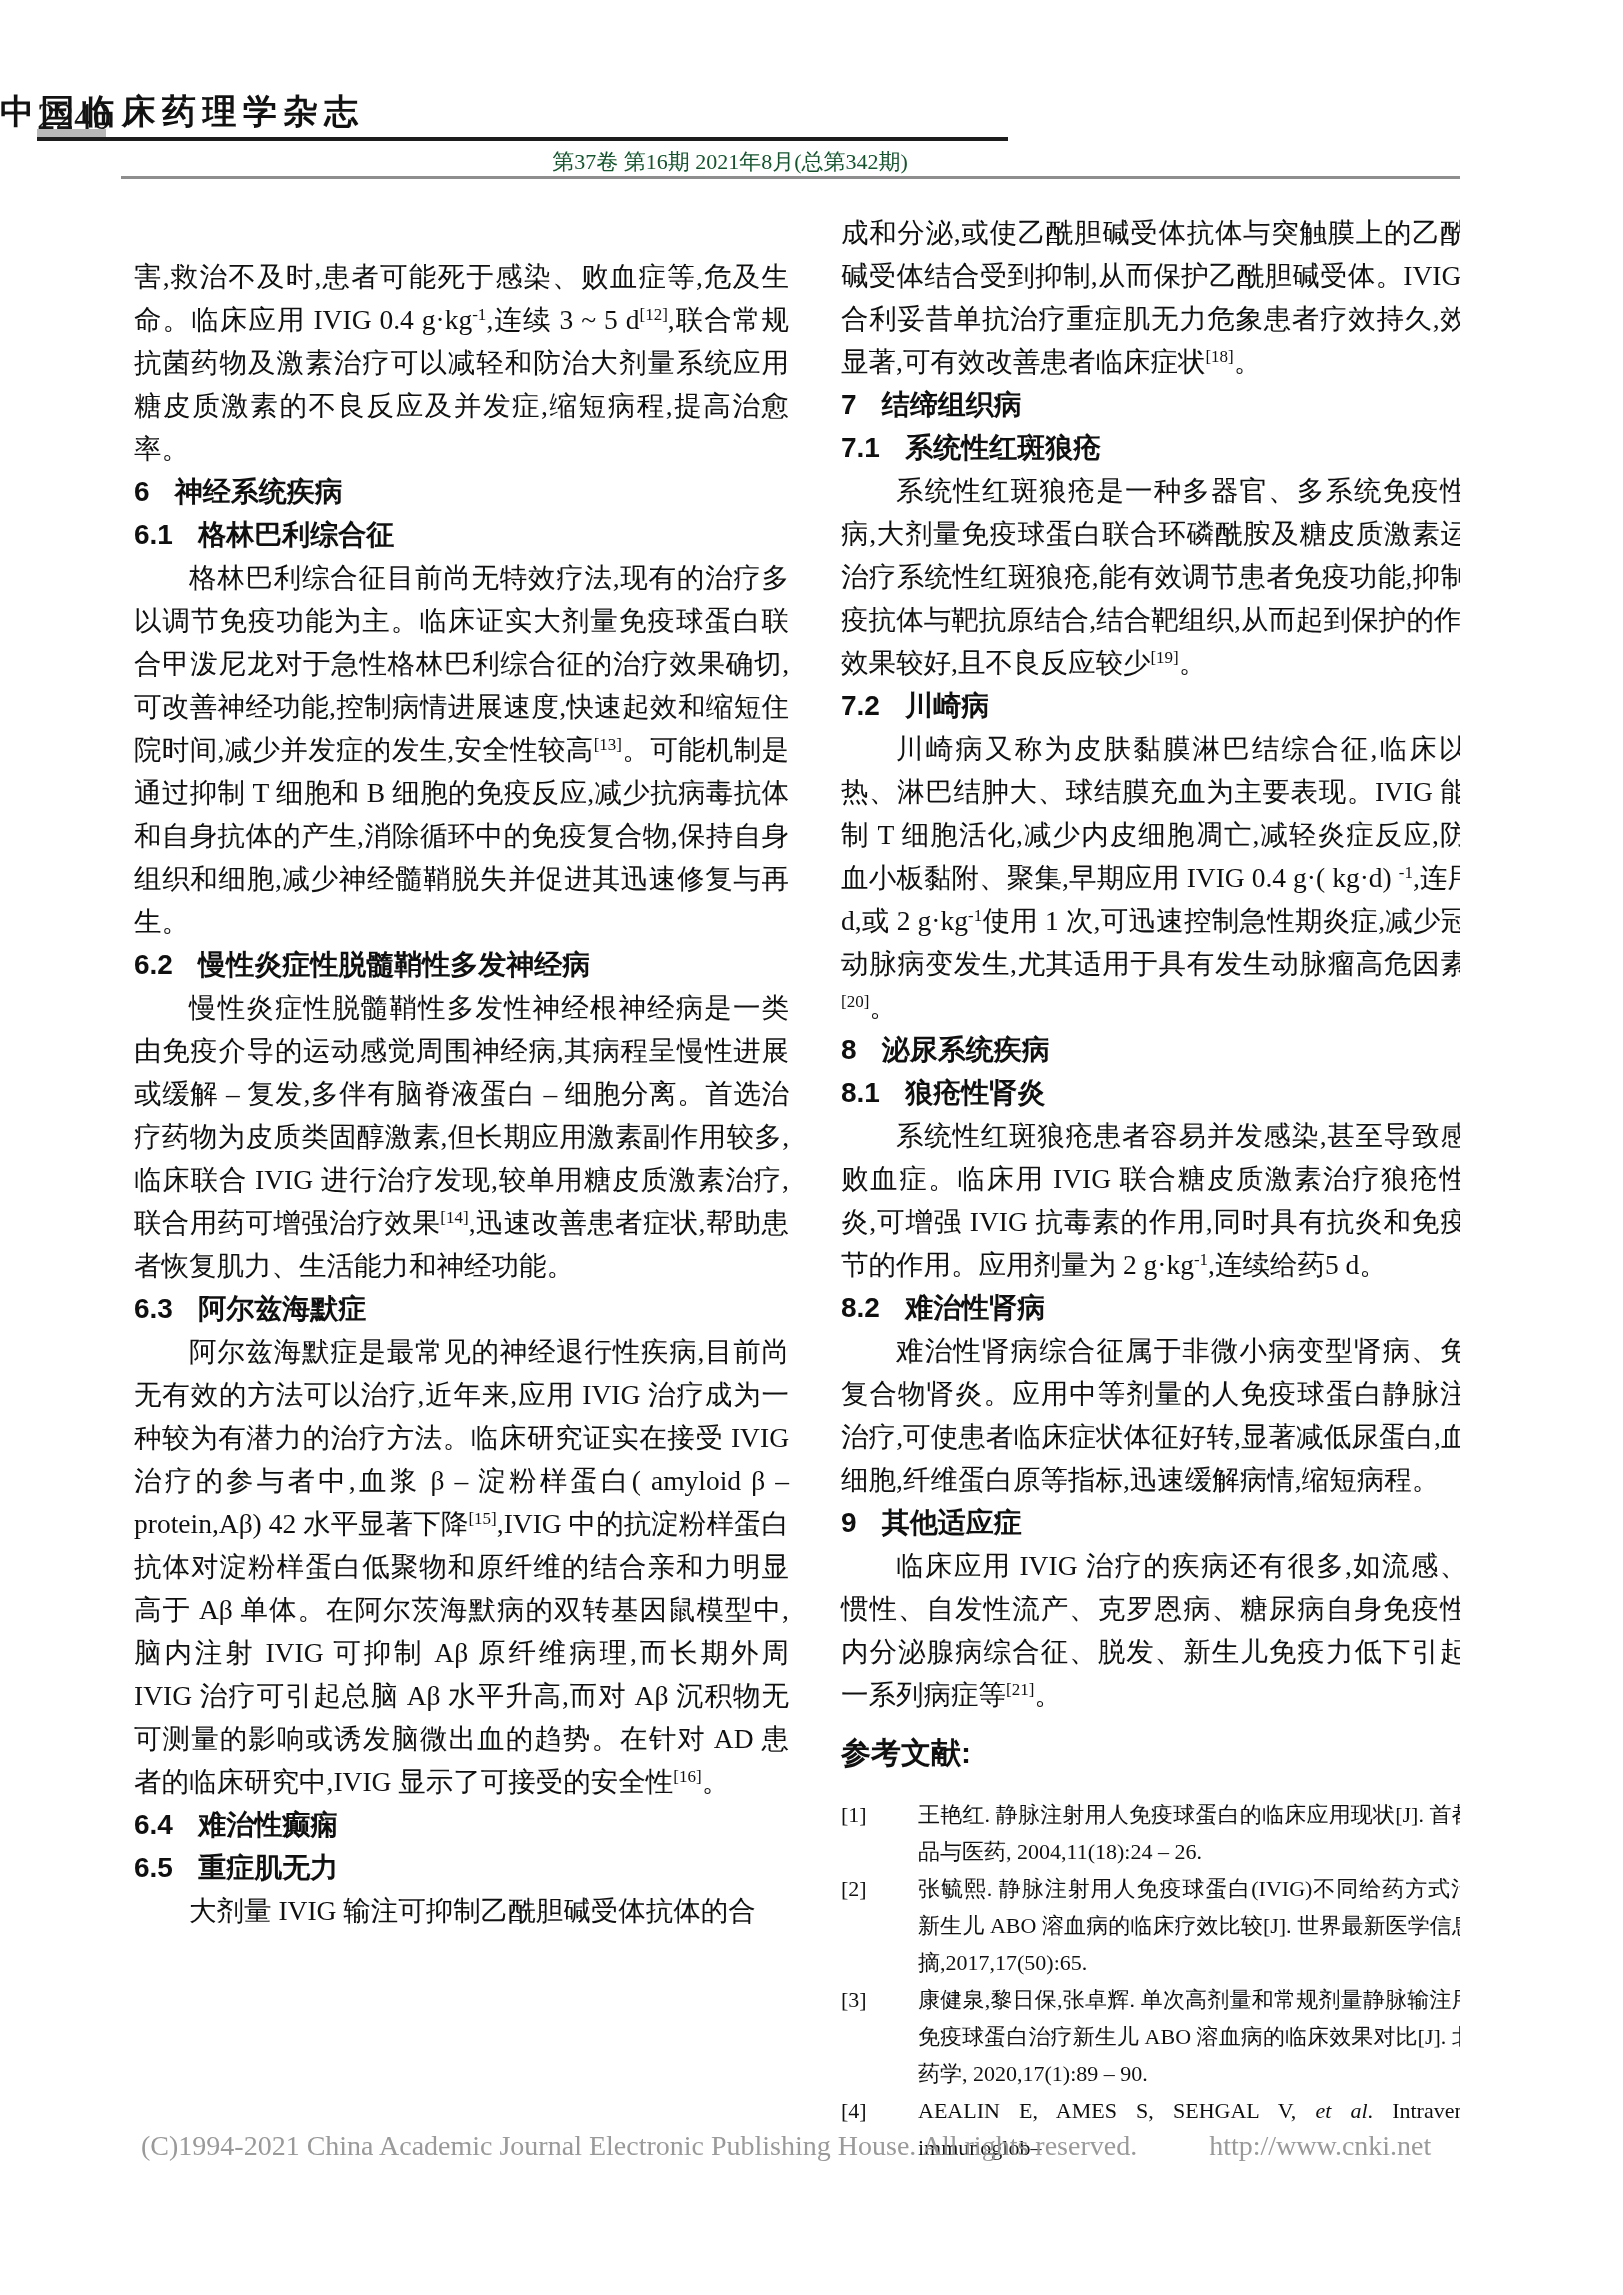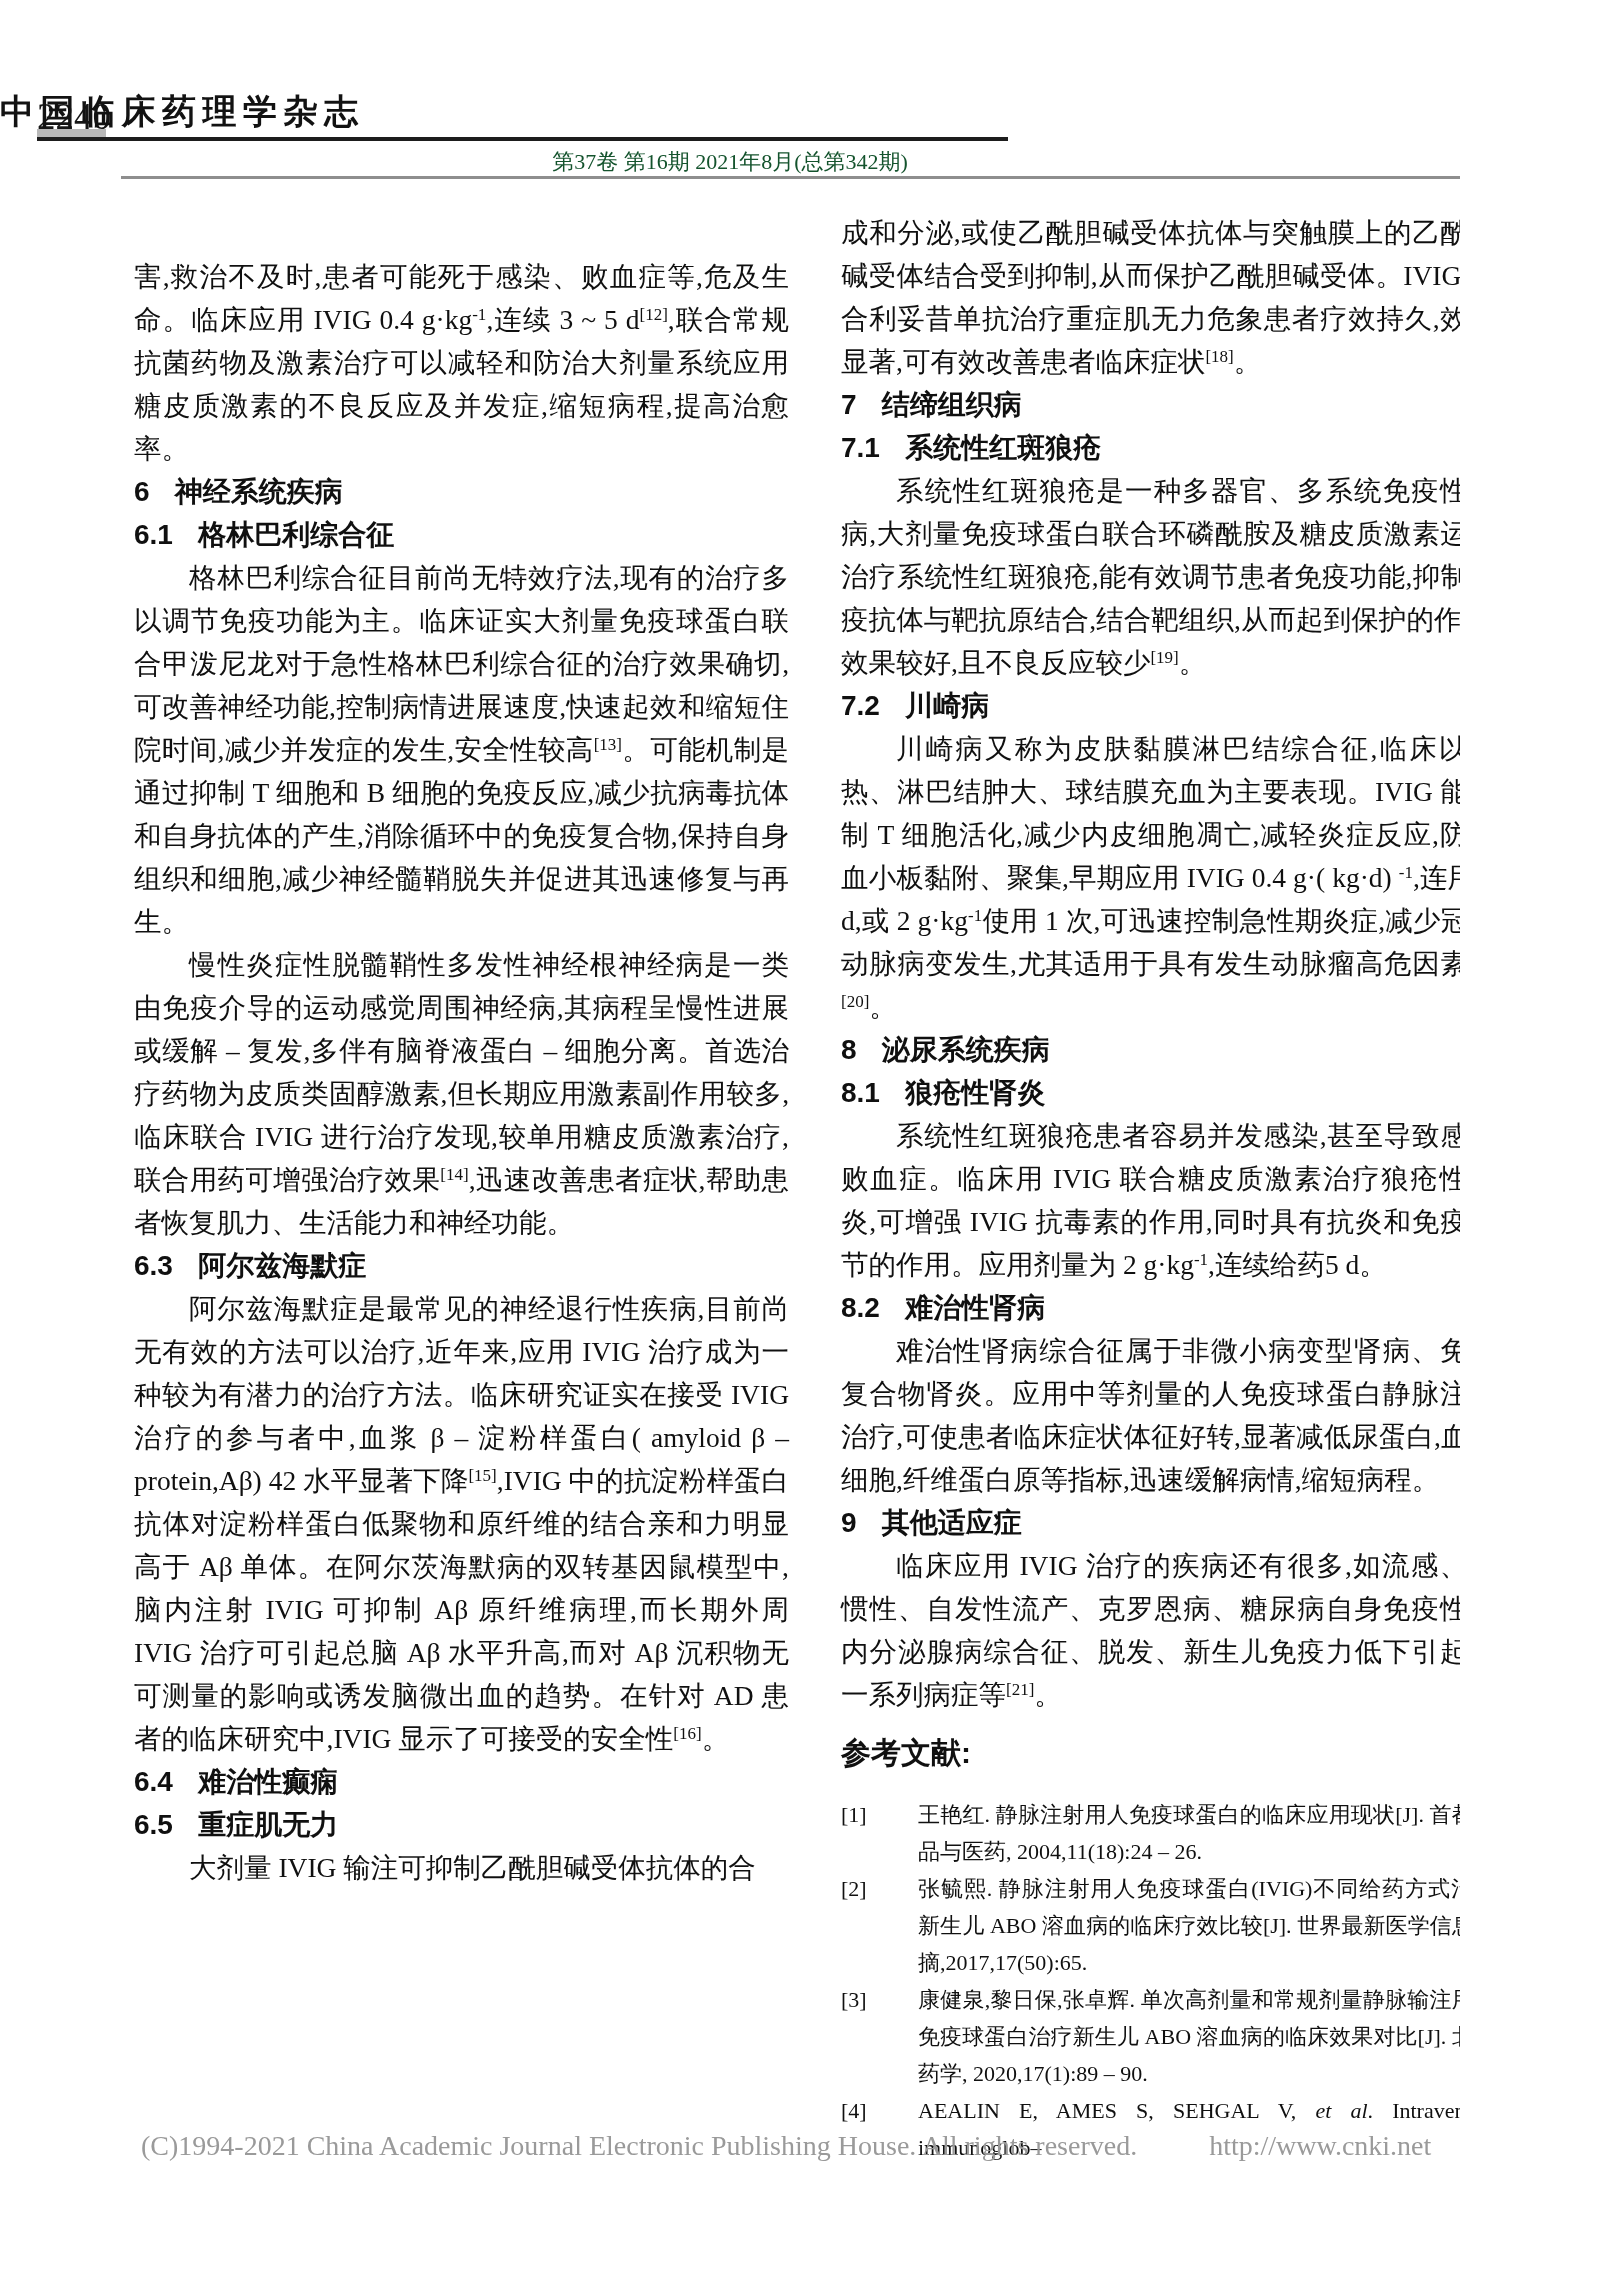--- a/index.html
+++ b/index.html
@@ -161,20 +161,21 @@
 
   <div class="issue-info">第37卷  第16期  2021年8月(总第342期)</div>
 
   <div class="rule-gray"></div>
 
   <div class="column left" id="col-left">
       <p class="body-p noindent">害,救治不及时,患者可能死于感染、败血症等,危及生命。临床应用 IVIG 0.4 g·kg<sup>-1</sup>,连续 3 ~ 5 d<sup>[12]</sup>,联合常规抗菌药物及激素治疗可以减轻和防治大剂量系统应用糖皮质激素的不良反应及并发症,缩短病程,提高治愈率。</p>
       <div class="sec-h1"><span class="sec-num">6</span><span>神经系统疾病</span></div>
       <div class="sec-h2"><span class="sec-num">6.1</span><span>格林巴利综合征</span></div>
       <p class="body-p">格林巴利综合征目前尚无特效疗法,现有的治疗多以调节免疫功能为主。临床证实大剂量免疫球蛋白联合甲泼尼龙对于急性格林巴利综合征的治疗效果确切,可改善神经功能,控制病情进展速度,快速起效和缩短住院时间,减少并发症的发生,安全性较高<sup>[13]</sup>。可能机制是通过抑制 T 细胞和 B 细胞的免疫反应,减少抗病毒抗体和自身抗体的产生,消除循环中的免疫复合物,保持自身组织和细胞,减少神经髓鞘脱失并促进其迅速修复与再生。</p>
+      <div class="sec-h2"><span class="sec-num">6.2</span><span>慢性炎症性脱髓鞘性多发神经病</span></div>
       <p class="body-p">慢性炎症性脱髓鞘性多发性神经根神经病是一类由免疫介导的运动感觉周围神经病,其病程呈慢性进展或缓解 – 复发,多伴有脑脊液蛋白 – 细胞分离。首选治疗药物为皮质类固醇激素,但长期应用激素副作用较多,临床联合 IVIG 进行治疗发现,较单用糖皮质激素治疗,联合用药可增强治疗效果<sup>[14]</sup>,迅速改善患者症状,帮助患者恢复肌力、生活能力和神经功能。</p>
       <div class="sec-h2"><span class="sec-num">6.3</span><span>阿尔兹海默症</span></div>
       <p class="body-p">阿尔兹海默症是最常见的神经退行性疾病,目前尚无有效的方法可以治疗,近年来,应用 IVIG 治疗成为一种较为有潜力的治疗方法。临床研究证实在接受 IVIG 治疗的参与者中,血浆 β – 淀粉样蛋白( amyloid β – protein,Aβ) 42 水平显著下降<sup>[15]</sup>,IVIG 中的抗淀粉样蛋白抗体对淀粉样蛋白低聚物和原纤维的结合亲和力明显高于 Aβ 单体。在阿尔茨海默病的双转基因鼠模型中,脑内注射 IVIG 可抑制 Aβ 原纤维病理,而长期外周 IVIG 治疗可引起总脑 Aβ 水平升高,而对 Aβ 沉积物无可测量的影响或诱发脑微出血的趋势。在针对 AD 患者的临床研究中,IVIG 显示了可接受的安全性<sup>[16]</sup>。</p>
       <div class="sec-h2"><span class="sec-num">6.4</span><span>难治性癫痫</span></div>
       <div class="sec-h2"><span class="sec-num">6.5</span><span>重症肌无力</span></div>
       <p class="body-p">大剂量 IVIG 输注可抑制乙酰胆碱受体抗体的合</p>
     </div>
 
   <div class="column right" id="col-right">
       <p class="body-p noindent">成和分泌,或使乙酰胆碱受体抗体与突触膜上的乙酰胆碱受体结合受到抑制,从而保护乙酰胆碱受体。IVIG 联合利妥昔单抗治疗重症肌无力危象患者疗效持久,效果显著,可有效改善患者临床症状<sup>[18]</sup>。</p>

